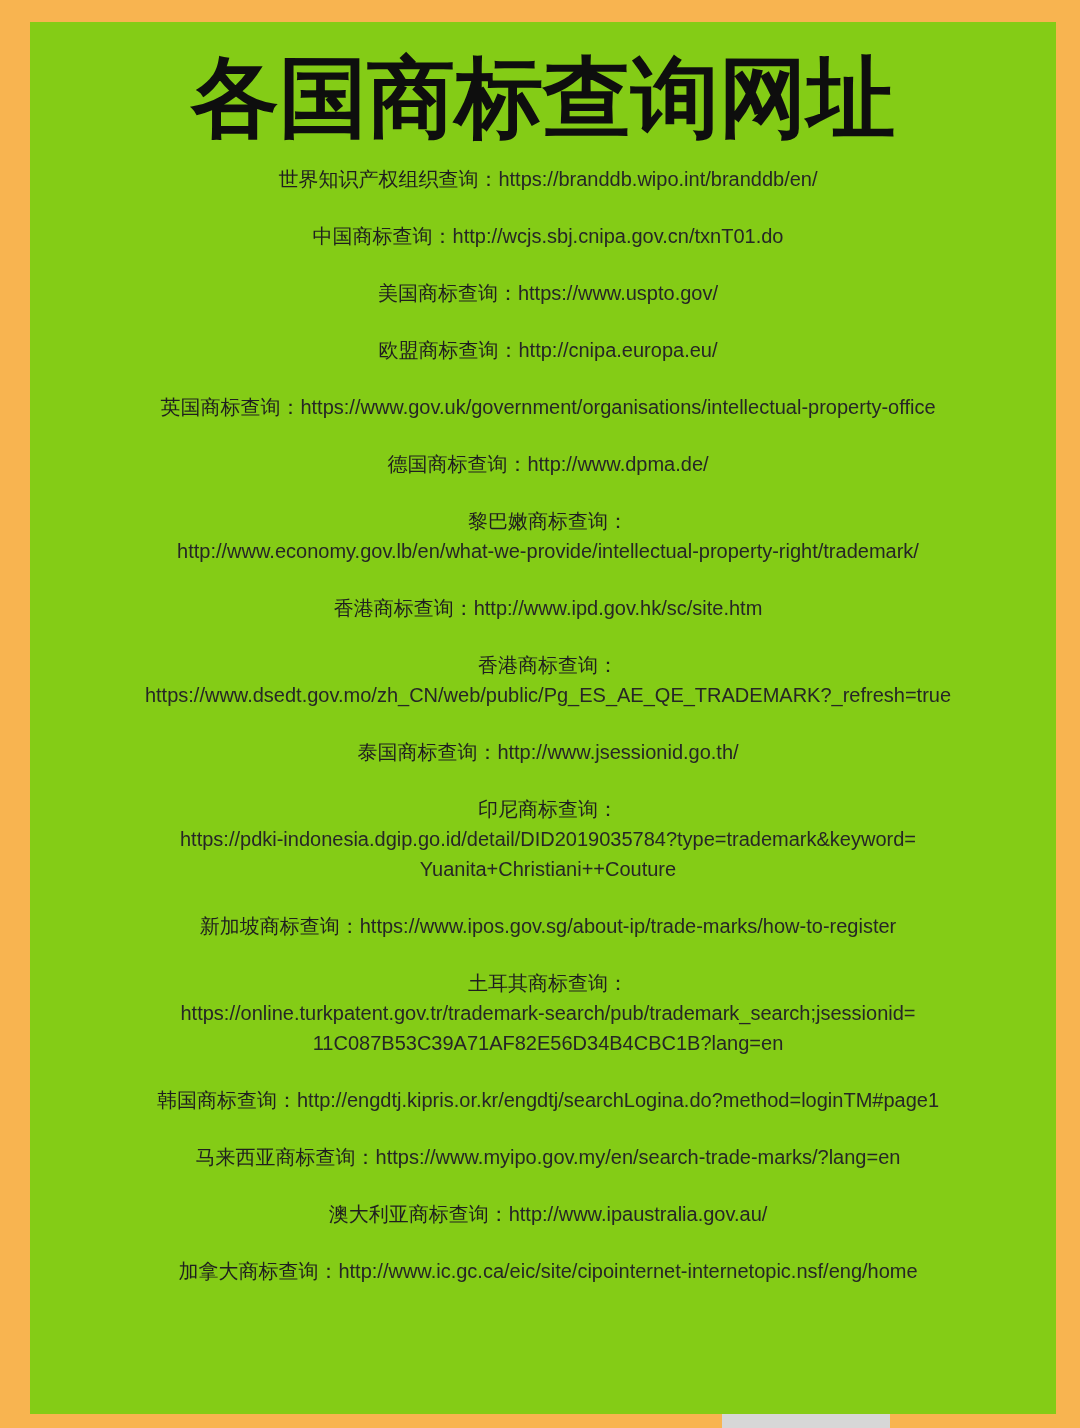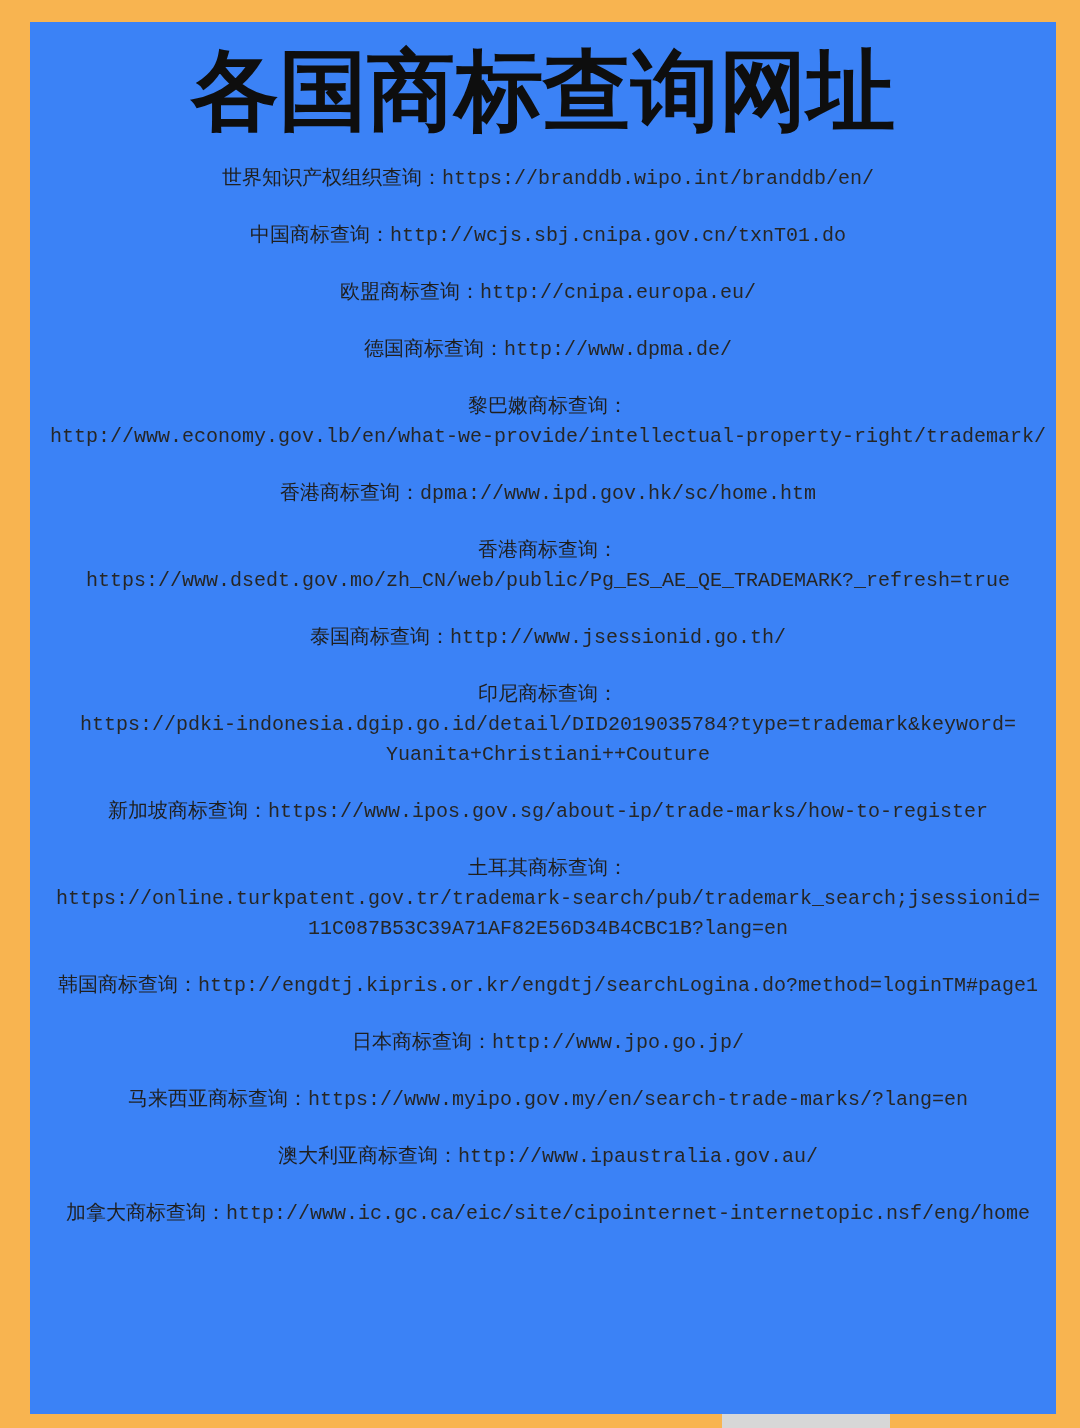--- a/index.html
+++ b/index.html
@@ -10,22 +10,21 @@
     background: var(--frame, #F8B450);
     font-family: "Liberation Sans", "DejaVu Sans", sans-serif;
     overflow: hidden;
   }
   .page {
     position: absolute;
     left: 30px;
     top: 22px;
     right: 24px;
     bottom: 14px;
-    background: #3b82f6;
-    font-family: Liberation Mono, monospace;
+    background: #84cc16;
   }
   .gray-chip {
     position: absolute;
     left: 722px;
     bottom: 0;
     width: 168px;
     height: 14px;
     background: var(--gray_chip, #D7D7D7);
   }
   .title {
@@ -58,32 +57,33 @@
   .entry.stacked .label { display: block; }
 </style>
 </head>
 <body>
 
 <div class="page">
   <h1 class="title">各国商标查询网址</h1>
   <div class="entries">
     <div class="entry"><span class="label">世界知识产权组织查询：</span><span class="url">https://branddb.wipo.int/branddb/en/</span></div>
     <div class="entry"><span class="label">中国商标查询：</span><span class="url">http://wcjs.sbj.cnipa.gov.cn/txnT01.do</span></div>
+    <div class="entry"><span class="label">美国商标查询：</span><span class="url">https://www.uspto.gov/</span></div>
     <div class="entry"><span class="label">欧盟商标查询：</span><span class="url">http://cnipa.europa.eu/</span></div>
+    <div class="entry"><span class="label">英国商标查询：</span><span class="url">https://www.gov.uk/government/organisations/intellectual-property-office</span></div>
     <div class="entry"><span class="label">德国商标查询：</span><span class="url">http://www.dpma.de/</span></div>
     <div class="entry stacked"><span class="label">黎巴嫩商标查询：</span><span class="url">http://www.economy.gov.lb/en/what-we-provide/intellectual-property-right/trademark/</span></div>
-    <div class="entry"><span class="label">香港商标查询：</span><span class="url">dpma://www.ipd.gov.hk/sc/home.htm</span></div>
+    <div class="entry"><span class="label">香港商标查询：</span><span class="url">http://www.ipd.gov.hk/sc/site.htm</span></div>
     <div class="entry stacked"><span class="label">香港商标查询：</span><span class="url">https://www.dsedt.gov.mo/zh_CN/web/public/Pg_ES_AE_QE_TRADEMARK?_refresh=true</span></div>
     <div class="entry"><span class="label">泰国商标查询：</span><span class="url">http://www.jsessionid.go.th/</span></div>
     <div class="entry stacked"><span class="label">印尼商标查询：</span><span class="url">https://pdki-indonesia.dgip.go.id/detail/DID2019035784?type=trademark&amp;keyword=
 Yuanita+Christiani++Couture</span></div>
     <div class="entry"><span class="label">新加坡商标查询：</span><span class="url">https://www.ipos.gov.sg/about-ip/trade-marks/how-to-register</span></div>
     <div class="entry stacked"><span class="label">土耳其商标查询：</span><span class="url">https://online.turkpatent.gov.tr/trademark-search/pub/trademark_search;jsessionid=
 11C087B53C39A71AF82E56D34B4CBC1B?lang=en</span></div>
     <div class="entry"><span class="label">韩国商标查询：</span><span class="url">http://engdtj.kipris.or.kr/engdtj/searchLogina.do?method=loginTM#page1</span></div>
-    <div class="entry"><span class="label">日本商标查询：</span><span class="url">http://www.jpo.go.jp/</span></div>
     <div class="entry"><span class="label">马来西亚商标查询：</span><span class="url">https://www.myipo.gov.my/en/search-trade-marks/?lang=en</span></div>
     <div class="entry"><span class="label">澳大利亚商标查询：</span><span class="url">http://www.ipaustralia.gov.au/</span></div>
     <div class="entry"><span class="label">加拿大商标查询：</span><span class="url">http://www.ic.gc.ca/eic/site/cipointernet-internetopic.nsf/eng/home</span></div>
   </div>
 </div>
 
 <div class="gray-chip"></div>
 
 </body></html>

